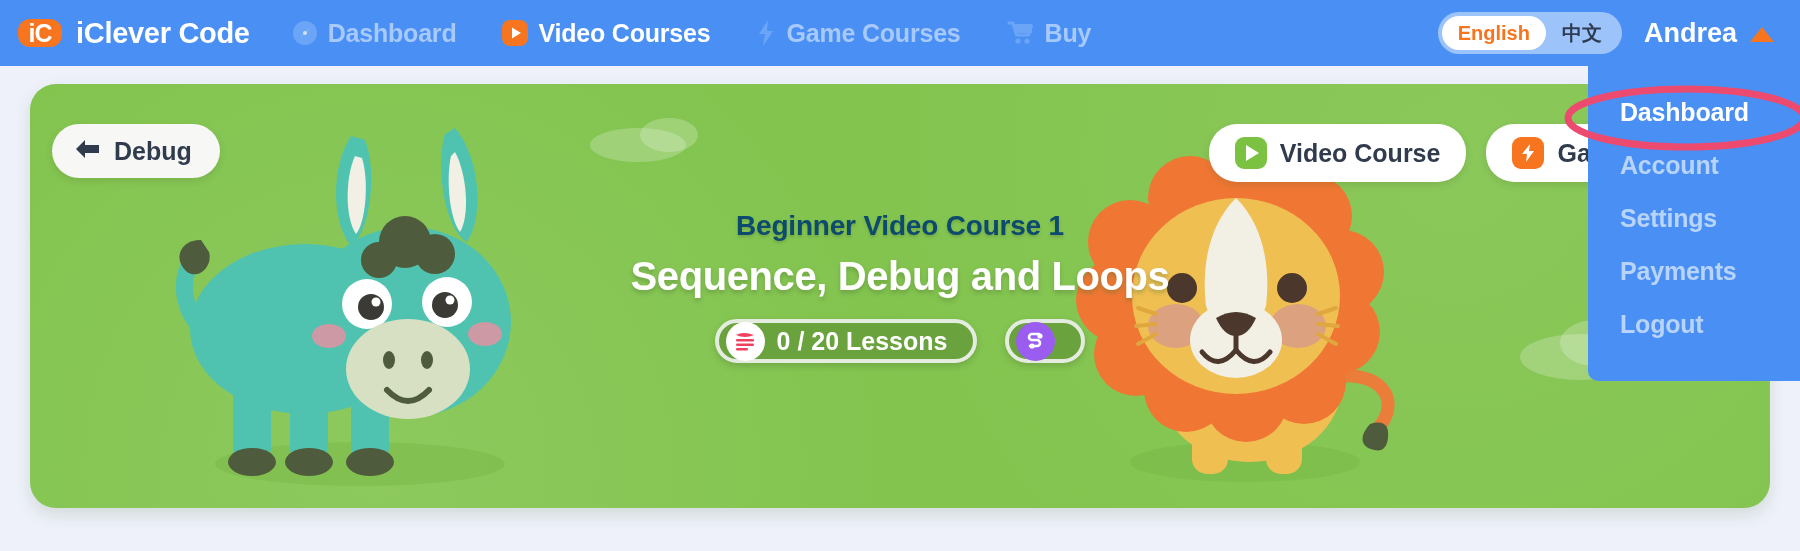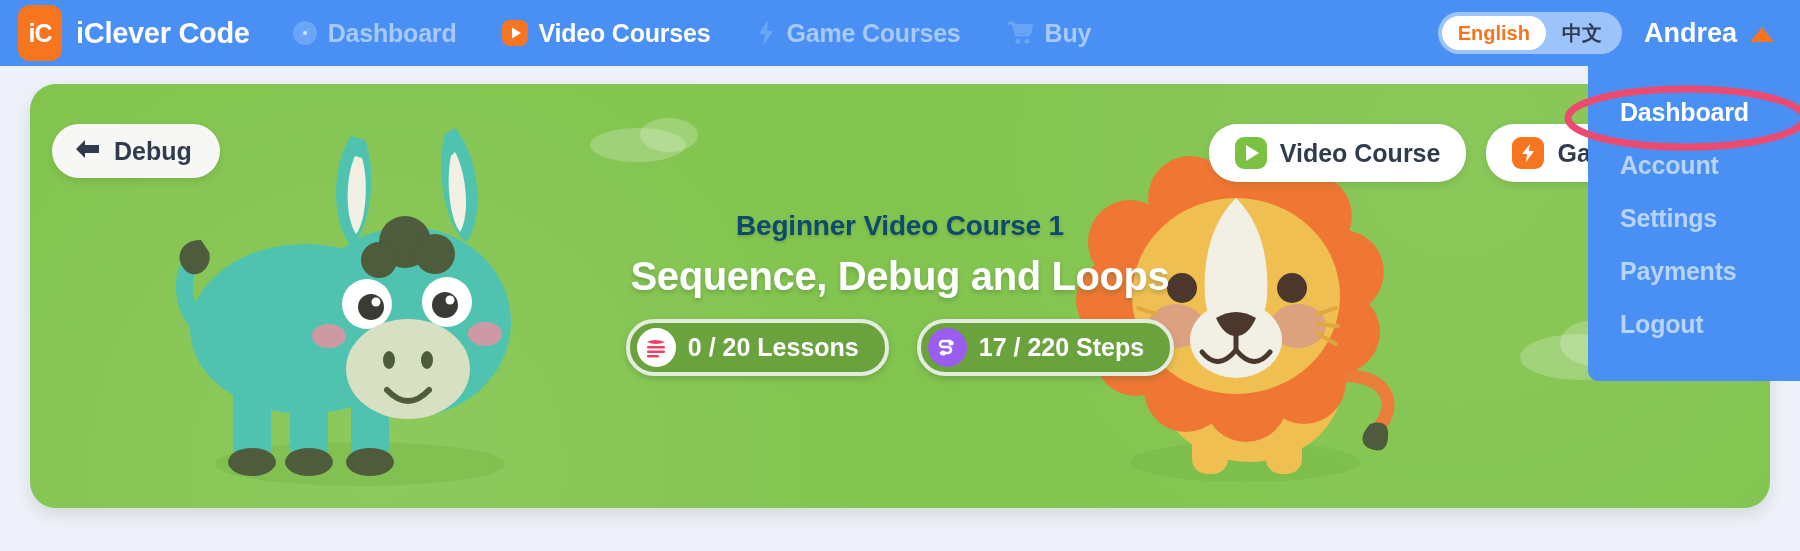--- a/index.html
+++ b/index.html
@@ -13,21 +13,21 @@
   
   .navbar {
     position: absolute; top: 0; left: 0;
     width: 1800px; height: 66px;
     background: #4a90f4;
     display: flex; align-items: center;
     z-index: 30;
   }
   .brand { display: flex; align-items: center; margin-left: 18px; }
   .logo-tile {
-    width: 44px; height: 56px; border-radius: 12px;
+    width: 44px; height: 28px; border-radius: 12px;
     background: #f7751f;
     display: flex; align-items: center; justify-content: center;
     color: #fff; font-weight: bold; font-size: 25px; letter-spacing: -1px;
     font-family: "Liberation Sans", sans-serif;
   }
   .brand-name {
     color: #ffffff; font-size: 29px; font-weight: bold;
     margin-left: 14px; letter-spacing: -0.3px;
   }
   .nav-items { display: flex; align-items: center; margin-left: 42px; }
@@ -133,21 +133,21 @@
   .achieve-label {
     color: #ffffff; font-size: 25px; font-weight: bold;
     margin-top: 45px; text-shadow: 0 2px 3px rgba(80,110,55,0.35);
   }
   .badges {
     display: flex; justify-content: center; gap: 28px;
     margin-top: 20px; pointer-events: auto;
   }
   .badge {
     display: flex; align-items: center; gap: 12px;
-    height: 57px; padding: 0 26px 0 7px;
+    height: 44px; padding: 0 26px 0 7px;
     background: #6aa33d; border: 4px solid #e4ecdf;
     border-radius: 28px;
     box-shadow: 0 3px 6px rgba(60,85,40,0.25);
     cursor: pointer;
   }
   .badge-ico {
     width: 39px; height: 39px; border-radius: 50%;
     background: #ffffff;
     display: flex; align-items: center; justify-content: center;
     flex: 0 0 auto;
@@ -395,21 +395,20 @@
 
         <div class="badge">
           <span class="badge-ico purple">
             <svg width="26" height="26" viewBox="0 0 26 26">
               <circle cx="13" cy="13" r="12" fill="#9b5cf0"></circle>
               <path d="M16 6 h-7 a3 3 0 0 0 0 6 h5 a3 3 0 0 1 0 6 h-7" stroke="#ffffff" stroke-width="2.6" fill="none" stroke-linecap="round"></path>
               <circle cx="17" cy="8" r="2.6" fill="#ffffff"></circle>
               <circle cx="9" cy="18" r="2.6" fill="#ffffff"></circle>
             </svg>
           </span>
-          <span class="badge-text">17 / 220 Steps</span>
         </div>
 
       </div>
     </div>
   </div>
 </div>
 
 <div class="dropdown">
   <div class="dd-item sel">
     <span>Dashboard</span>

